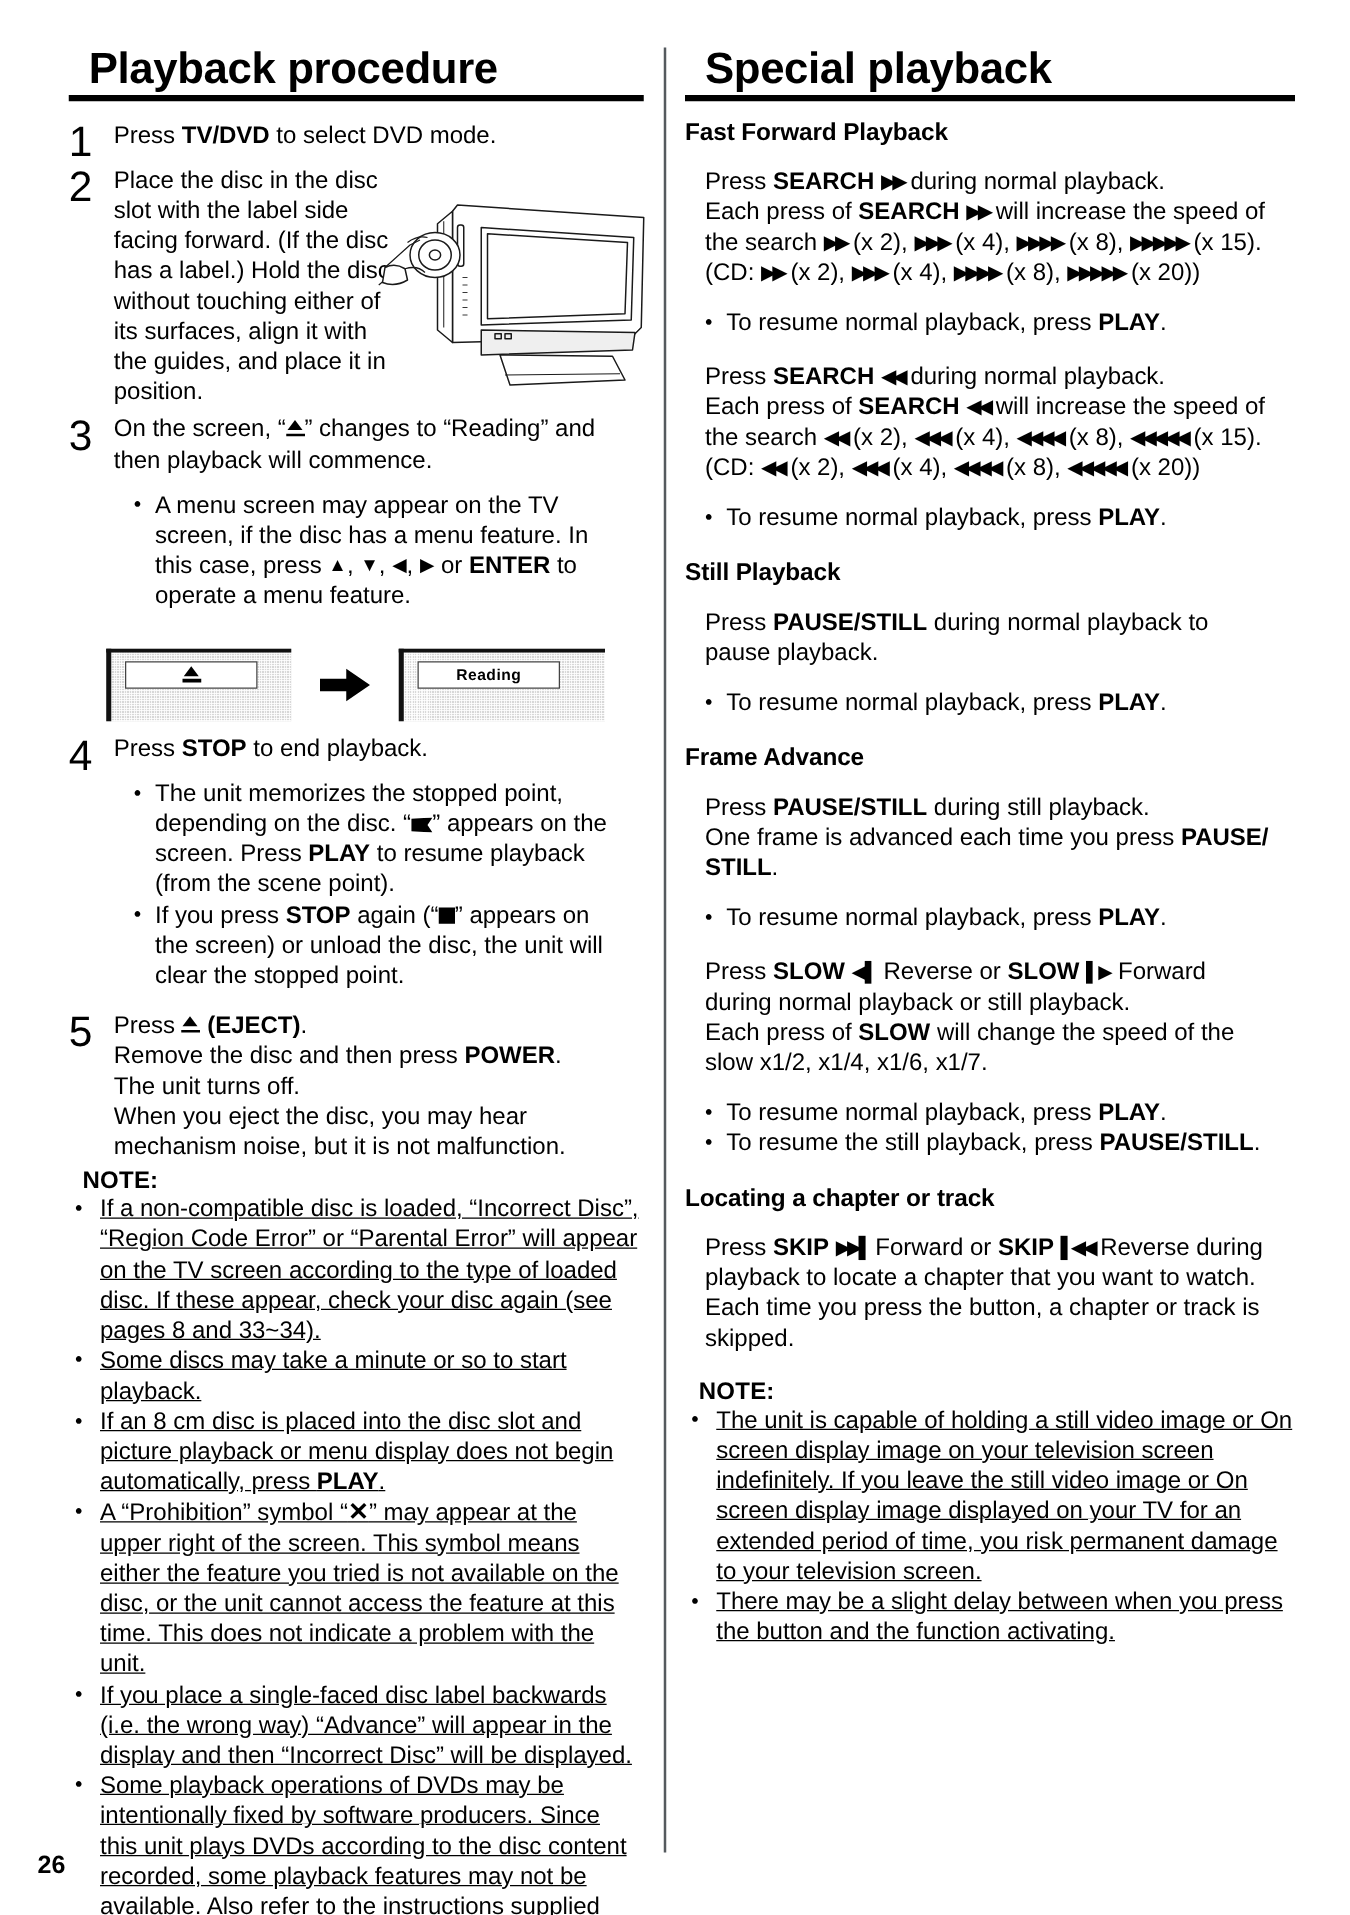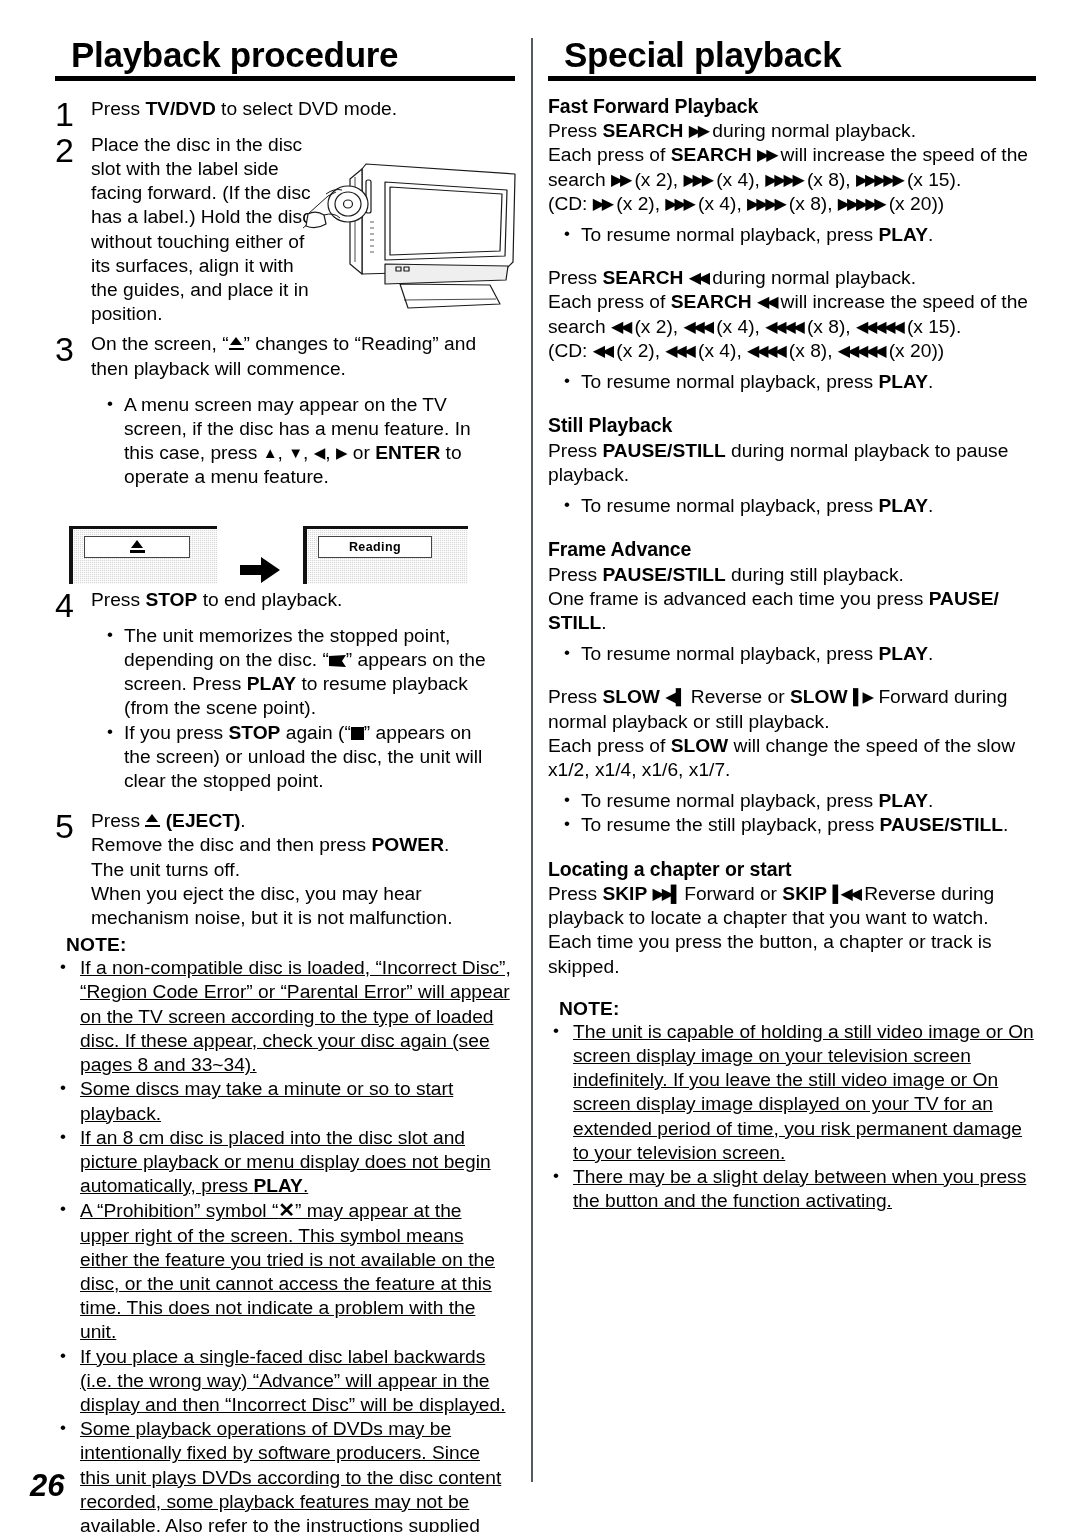--- a/index.html
+++ b/index.html
@@ -135,44 +135,44 @@
     content: "\2022";
     position: absolute;
     left: 5px;
     top: -1px;
     font-size: 17px;
   }
 
   
   .rblock { margin-bottom: 19px; }
   .rblock p.body {
-    margin: 0;
+    margin: 16px;
     font-size: 19.2px;
     line-height: 24.2px;
   }
   .rblock ul.bullets { margin-top: 7px; }
 
   b, strong { font-weight: bold; }
 
   
   .tv-illus {
     position: absolute;
     left: 300px;
     top: 152px;
     width: 230px;
     height: 175px;
   }
 
   
   .screens {
     position: relative;
     height: 72px;
-    margin: 10px 0 4px 14px;
+    margin: 10px 0 4px 30px;
     display: flex;
-    align-items: flex-end;
+    align-items: center;
     gap: 12px;
   }
   .screenbox {
     position: relative;
     width: 148px;
     height: 58px;
     box-sizing: border-box;
     border-left: 4px solid #111;
     border-top: 3px solid #111;
     background-color: #d8d8d8;
@@ -269,23 +269,22 @@
     font-size: 15px;
     letter-spacing: -1px;
     vertical-align: 1px;
   }
 
   
   .page-number {
     position: absolute;
     left: 30px;
     bottom: 28px;
-    font-size: 31px;
+    font-size: 20px;
     font-weight: bold;
-    font-style: italic;
   }
 </style>
 </head>
 <body>
 
 <div class="page">
 
   <div class="col-left">
 
     <h1 class="section-title">Playback procedure</h1>
@@ -506,21 +505,21 @@
         Each press of <b>SLOW</b> will change the speed of the slow x1/2, x1/4, x1/6, x1/7.</p>
       <ul class="bullets">
         <li>To resume normal playback,
           press <b>PLAY</b>.</li>
         <li>To resume the still playback,
           press <b>PAUSE/STILL</b>.</li>
       </ul>
     </div>
 
     <div class="rblock">
-      <h2 class="sub-title">Locating a chapter or start</h2>
+      <h2 class="sub-title">Locating a chapter or track</h2>
       <p class="body">Press <b>SKIP</b>
         <span class="arrows">▶▶▌</span> Forward or <b>SKIP</b>
         <span class="arrows">▌◀◀</span> Reverse during playback to locate a
         chapter that you want to watch.<br>
         Each time you press the button, a chapter or track is skipped.</p>
     </div>
 
     <div class="note-label">NOTE:</div>
     <ul class="note-list">
       <li>The unit is capable of holding a still video image or On screen display image on your television screen indefinitely. If you leave the still video image or On screen display image displayed on your TV for an extended period of time, you risk permanent damage to your television screen.</li>

